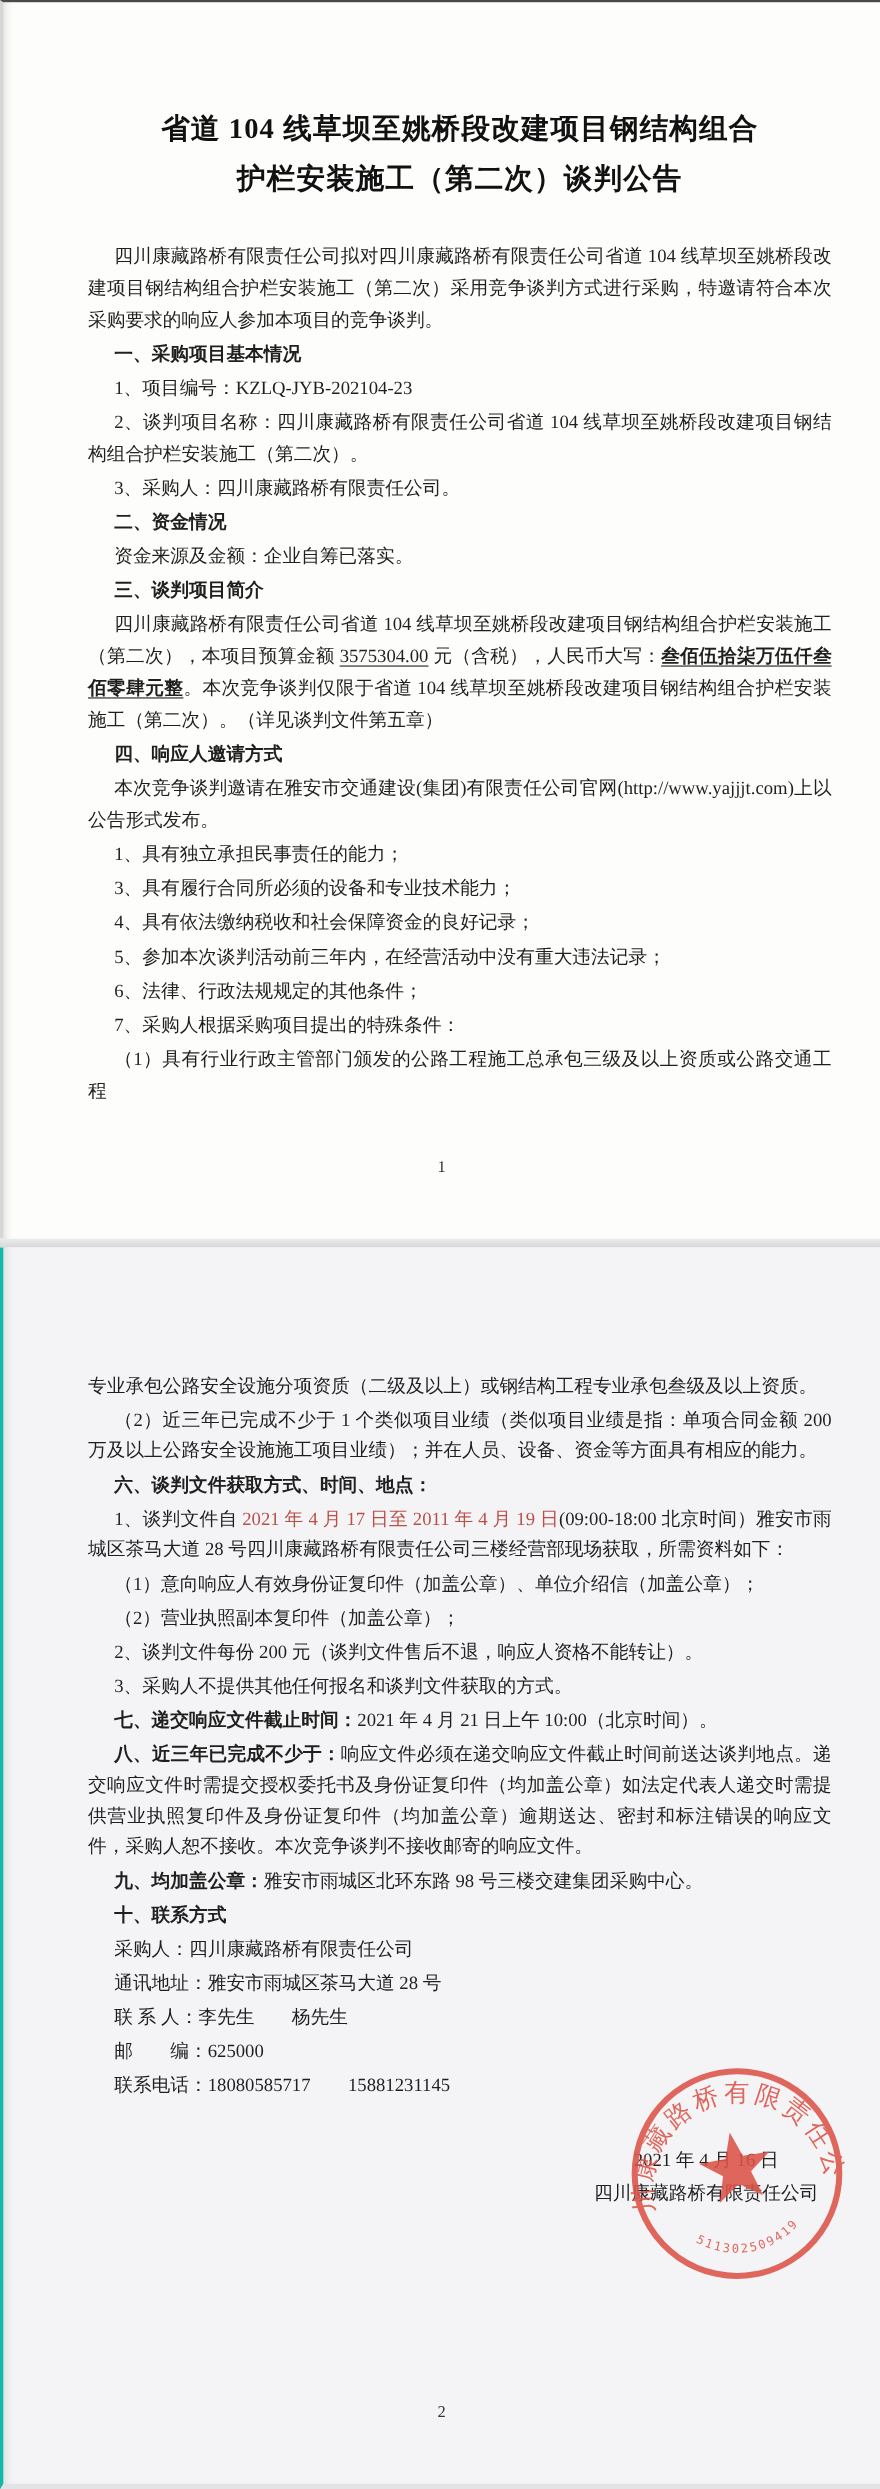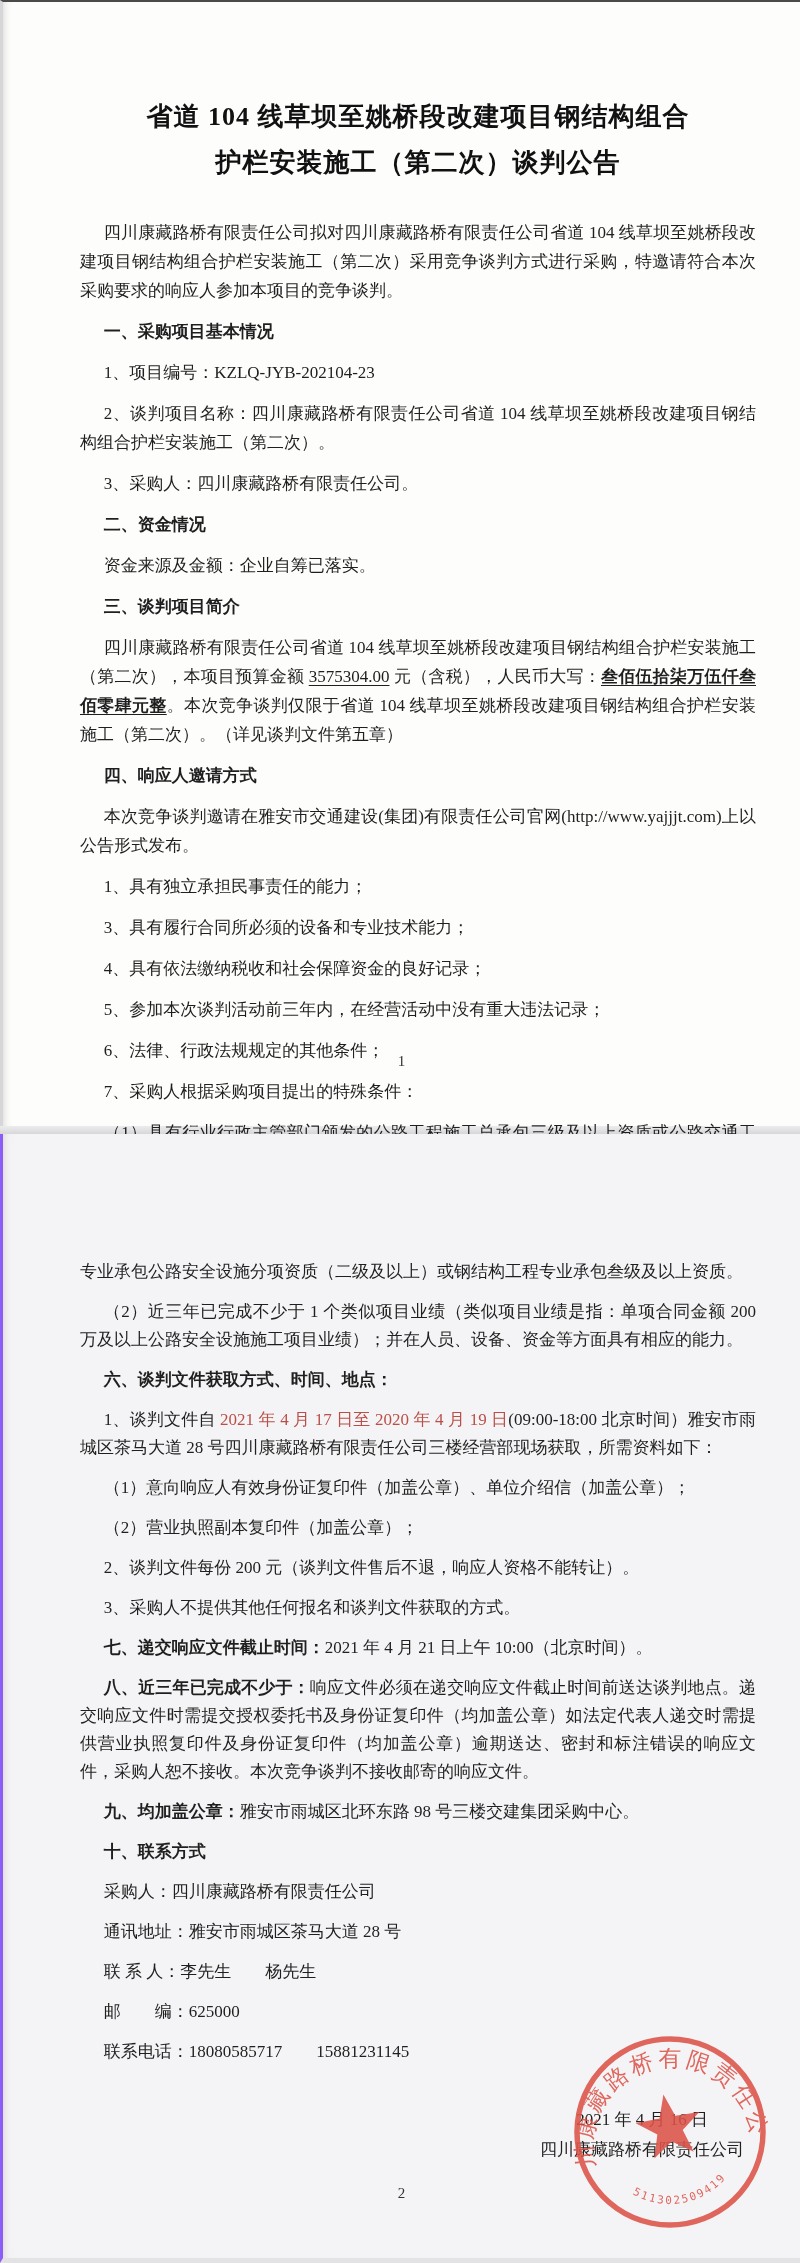--- a/index.html
+++ b/index.html
@@ -8,27 +8,27 @@
   .page{position:relative;width:800px;box-sizing:border-box;}
   .page1{
     height:1126px;background:#fdfdfc;
     border-top:2px solid #4a4a4a;border-left:3px solid #d6d6d8;
     padding:92px 44px 0 77px;
     box-shadow:inset 8px 0 10px -8px rgba(0,0,0,.18);
   }
   .page-gap{height:8px;background:linear-gradient(#ececee,#d7d7da);}
   .page2{
     height:1129px;background:#f4f4f6;
-    border-left:3px solid #8b5cf6;border-bottom:5px solid #e3e3e6;
+    border-left:3px solid #14b8a6;border-bottom:5px solid #e3e3e6;
     padding:112px 44px 0 77px;
     box-shadow:inset 8px 0 10px -8px rgba(0,0,0,.15);
   }
   .doc-title{font-size:26px;line-height:46px;font-weight:700;text-align:center;
     letter-spacing:1px;margin:0 0 32px 0;color:#111;}
-  p{font-size:17px;margin:12px 0 2px 0;text-align:justify;text-indent:1.4em;}
+  p{font-size:17px;margin:0 0 2px 0;text-align:justify;text-indent:1.4em;}
   .page1 p{line-height:29px;}
   .page2 p{line-height:28px;margin-bottom:3px;}
   p.noindent{text-indent:0;}
   .h{font-weight:700;}
   .u{text-decoration:underline;text-underline-offset:3px;}
   .bu{font-weight:700;text-decoration:underline;text-underline-offset:3px;}
   .red{color:#bb4f48;}
   .page-num{position:absolute;left:0;right:0;bottom:56px;text-align:center;
     font-size:15px;color:#333;}
   .sign{position:relative;height:240px;margin-top:14px;}
@@ -75,21 +75,21 @@
     <div class="page-num">1</div>
   </div>
 
   <div class="page-gap"></div>
 
   <div class="page page2">
     <p class="noindent">专业承包公路安全设施分项资质（二级及以上）或钢结构工程专业承包叁级及以上资质。</p>
     <p>（2）近三年已完成不少于 1 个类似项目业绩（类似项目业绩是指：单项合同金额 200 万及以上公路安全设施施工项目业绩）；并在人员、设备、资金等方面具有相应的能力。</p>
 
     <p class="h">六、谈判文件获取方式、时间、地点：</p>
-    <p><span>1、谈判文件自 </span><span class="red">2021 年 4 月 17 日至 2020 年 4 月 19 日</span><span>(09:00-18:00 北京时间）雅安市雨城区茶马大道 28 号四川康藏路桥有限责任公司三楼经营部现场获取，所需资料如下：</span></p>
+    <p><span>1、谈判文件自 </span><span class="red">2021 年 4 月 17 日至 2011 年 4 月 19 日</span><span>(09:00-18:00 北京时间）雅安市雨城区茶马大道 28 号四川康藏路桥有限责任公司三楼经营部现场获取，所需资料如下：</span></p>
     <p>（1）意向响应人有效身份证复印件（加盖公章）、单位介绍信（加盖公章）；</p>
     <p>（2）营业执照副本复印件（加盖公章）；</p>
     <p>2、谈判文件每份 200 元（谈判文件售后不退，响应人资格不能转让）。</p>
     <p>3、采购人不提供其他任何报名和谈判文件获取的方式。</p>
 
     <p><span class="h">七、递交响应文件截止时间：</span><span>2021 年 4 月 21 日上午 10:00（北京时间）。</span></p>
     <p><span class="h">八、近三年已完成不少于：</span><span>响应文件必须在递交响应文件截止时间前送达谈判地点。递交响应文件时需提交授权委托书及身份证复印件（均加盖公章）如法定代表人递交时需提供营业执照复印件及身份证复印件（均加盖公章）逾期送达、密封和标注错误的响应文件，采购人恕不接收。本次竞争谈判不接收邮寄的响应文件。</span></p>
     <p><span class="h">九、均加盖公章：</span><span>雅安市雨城区北环东路 98 号三楼交建集团采购中心。</span></p>
 
     <p class="h">十、联系方式</p>

